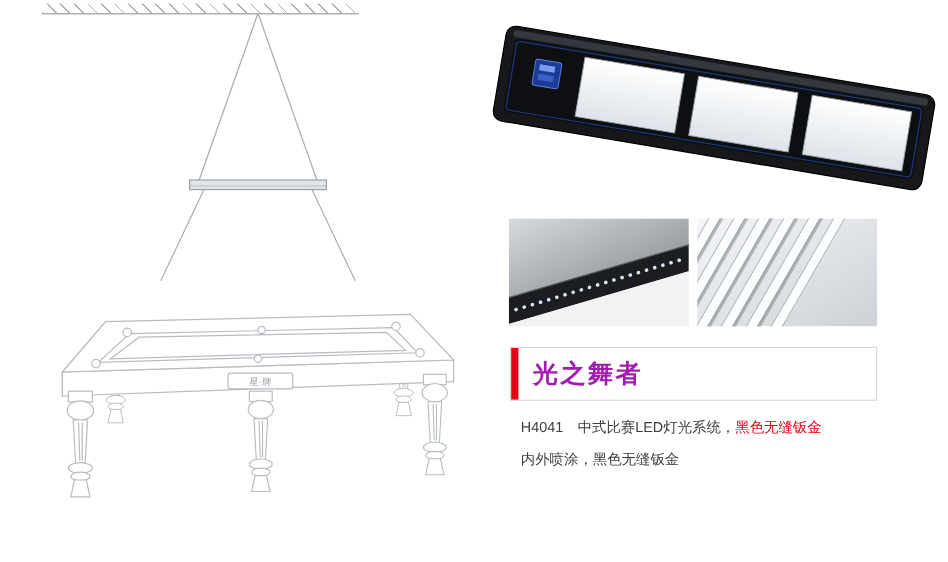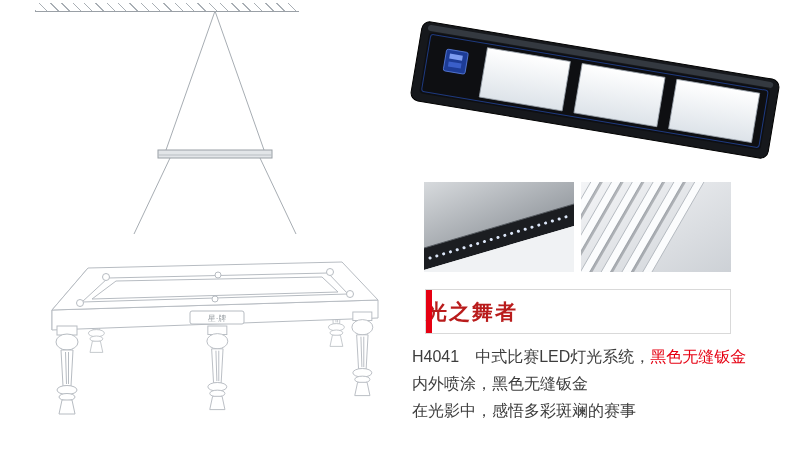--- a/index.html
+++ b/index.html
@@ -11,24 +11,24 @@
   .ceiling{position:absolute;left:35px;top:3px;width:264px;height:9px;
     background:repeating-linear-gradient(45deg,#a9afb5 0 1px,transparent 1px 8px);
     border-bottom:1.5px solid #9aa0a6}
 
   .svg-abs{position:absolute;display:block}
 
   
   .title-box{position:absolute;left:425px;top:289px;width:306px;height:45px;
     border:1px solid #d9d9d9;background:#fff}
   .title-accent{position:absolute;left:0;top:0;bottom:0;width:6px;background:#e60012}
-  .product-title{color:#b91c1c;font-size:21px;font-weight:700;line-height:43px;
-    letter-spacing:2px;white-space:nowrap}
+  .product-title{color:#a21caf;font-size:21px;font-weight:700;line-height:43px;
+    padding-left:18px;letter-spacing:2px;white-space:nowrap}
 
-  .desc{position:absolute;left:412px;top:343px;width:350px;font-size:16px;line-height:27px;color:#3d3d3d}
+  .desc{position:absolute;left:434px;top:343px;width:350px;font-size:12px;line-height:27px;color:#3d3d3d}
   .desc p{margin:0;white-space:nowrap}
   .desc .red{color:#e60012}
 </style>
 </head>
 <body>
 
 <div class="page">
 
   <div class="ceiling"></div>
 
@@ -157,16 +157,15 @@
   </svg>
 
   <div class="title-box">
     <div class="title-accent"></div>
     <div class="product-title">光之舞者</div>
   </div>
 
   <div class="desc">
     <p><span>H4041　中式比赛LED灯光系统，</span><span class="red">黑色无缝钣金</span></p>
     <p>内外喷涂，黑色无缝钣金</p>
-    <p>在光影中，感悟多彩斑斓的赛事</p>
   </div>
 
 </div>
 
 </body></html>

